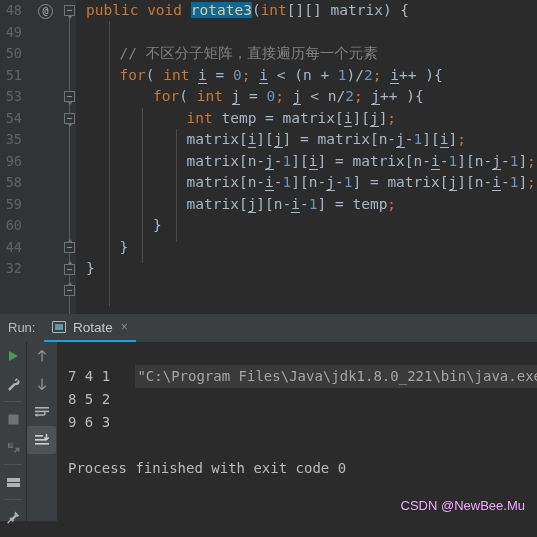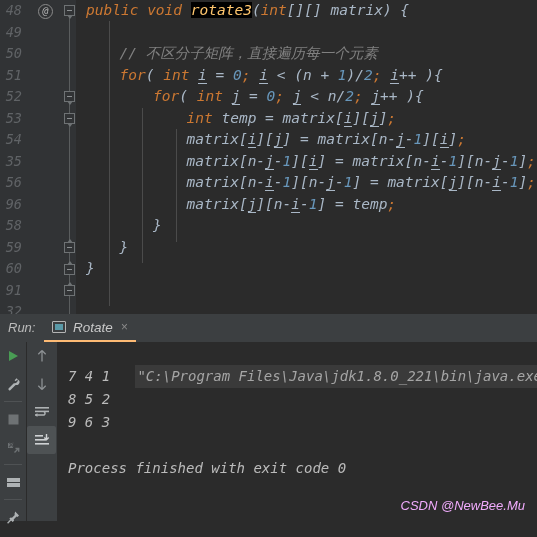--- a/index.html
+++ b/index.html
@@ -7,21 +7,20 @@
     padding: 0;
     background: #2b2b2b;
   }
   #app {
     position: relative;
     width: 537px;
     height: 537px;
     overflow: hidden;
     background: #2b2b2b;
     font-family: "DejaVu Sans Mono", monospace;
-    font-style: italic;
     -webkit-font-smoothing: antialiased;
   }
 
   
   .editor {
     position: absolute;
     left: 0; top: 0;
     width: 537px;
     height: 330px;
     background: #2b2b2b;
@@ -131,21 +130,21 @@
 
   
   .kw   { color: #cc7832; }
   .id   { color: #a9b7c6; }
   .num  { color: #6897bb; }
   .fld  { color: #9876aa; }
   .cmt  { color: #808080; }
   .pun  { color: #a9b7c6; }
   .sem  { color: #cc7832; }
   .mname{ color: #ffc66d; }
-  .hl   { background: #000000; }
+  .hl   { background: #0369a1; }
   .var  { color: #a9b7c6; border-bottom: 1px solid #a9b7c6; }
 
   
   .runpanel {
     position: absolute;
     left: 0;
     top: 314px;
     width: 537px;
     height: 207px;
     background: #3c3f41;
@@ -167,21 +166,21 @@
     font-size: 13px;
   }
   .run-tab {
     position: absolute;
     left: 44px; top: 0;
     height: 28px;
     display: flex;
     align-items: center;
     padding: 0 8px;
     box-sizing: border-box;
-    border-bottom: 2px solid #fdba74;
+    border-bottom: 2px solid #0ea5e9;
   }
   .run-tab .tab-icon {
     width: 14px; height: 12px;
     box-sizing: border-box;
     border: 1.5px solid #b4b4b4;
     border-radius: 1px;
     position: relative;
     margin-right: 7px;
     background: #3c3f41;
   }
@@ -303,30 +302,28 @@
   <div class="editor">
 
     <div class="gutter">
       <div class="fold-rail" style="top:12px; height:306px;"></div>
 
       <div id="gutter-lines">
           <div class="line"><span class="lnum">48</span></div>
           <div class="line"><span class="lnum">49</span></div>
           <div class="line"><span class="lnum">50</span></div>
           <div class="line"><span class="lnum">51</span></div>
-          <div class="line"><span class="lnum">52</span></div>
           <div class="line"><span class="lnum">53</span></div>
           <div class="line"><span class="lnum">54</span></div>
           <div class="line"><span class="lnum">35</span></div>
-          <div class="line"><span class="lnum">56</span></div>
           <div class="line"><span class="lnum">96</span></div>
           <div class="line"><span class="lnum">58</span></div>
           <div class="line"><span class="lnum">59</span></div>
           <div class="line"><span class="lnum">60</span></div>
-          <div class="line"><span class="lnum">91</span></div>
+          <div class="line"><span class="lnum">44</span></div>
           <div class="line"><span class="lnum">32</span></div>
         </div>
 
       <div class="gutter-at" style="top:0px;">
         <span class="at-circle">@</span>
       </div>
 
       <div class="fold-marker start" style="top:5px;"></div>
       <div class="fold-marker start" style="top:91px;"></div>
       <div class="fold-marker start" style="top:113px;"></div>

